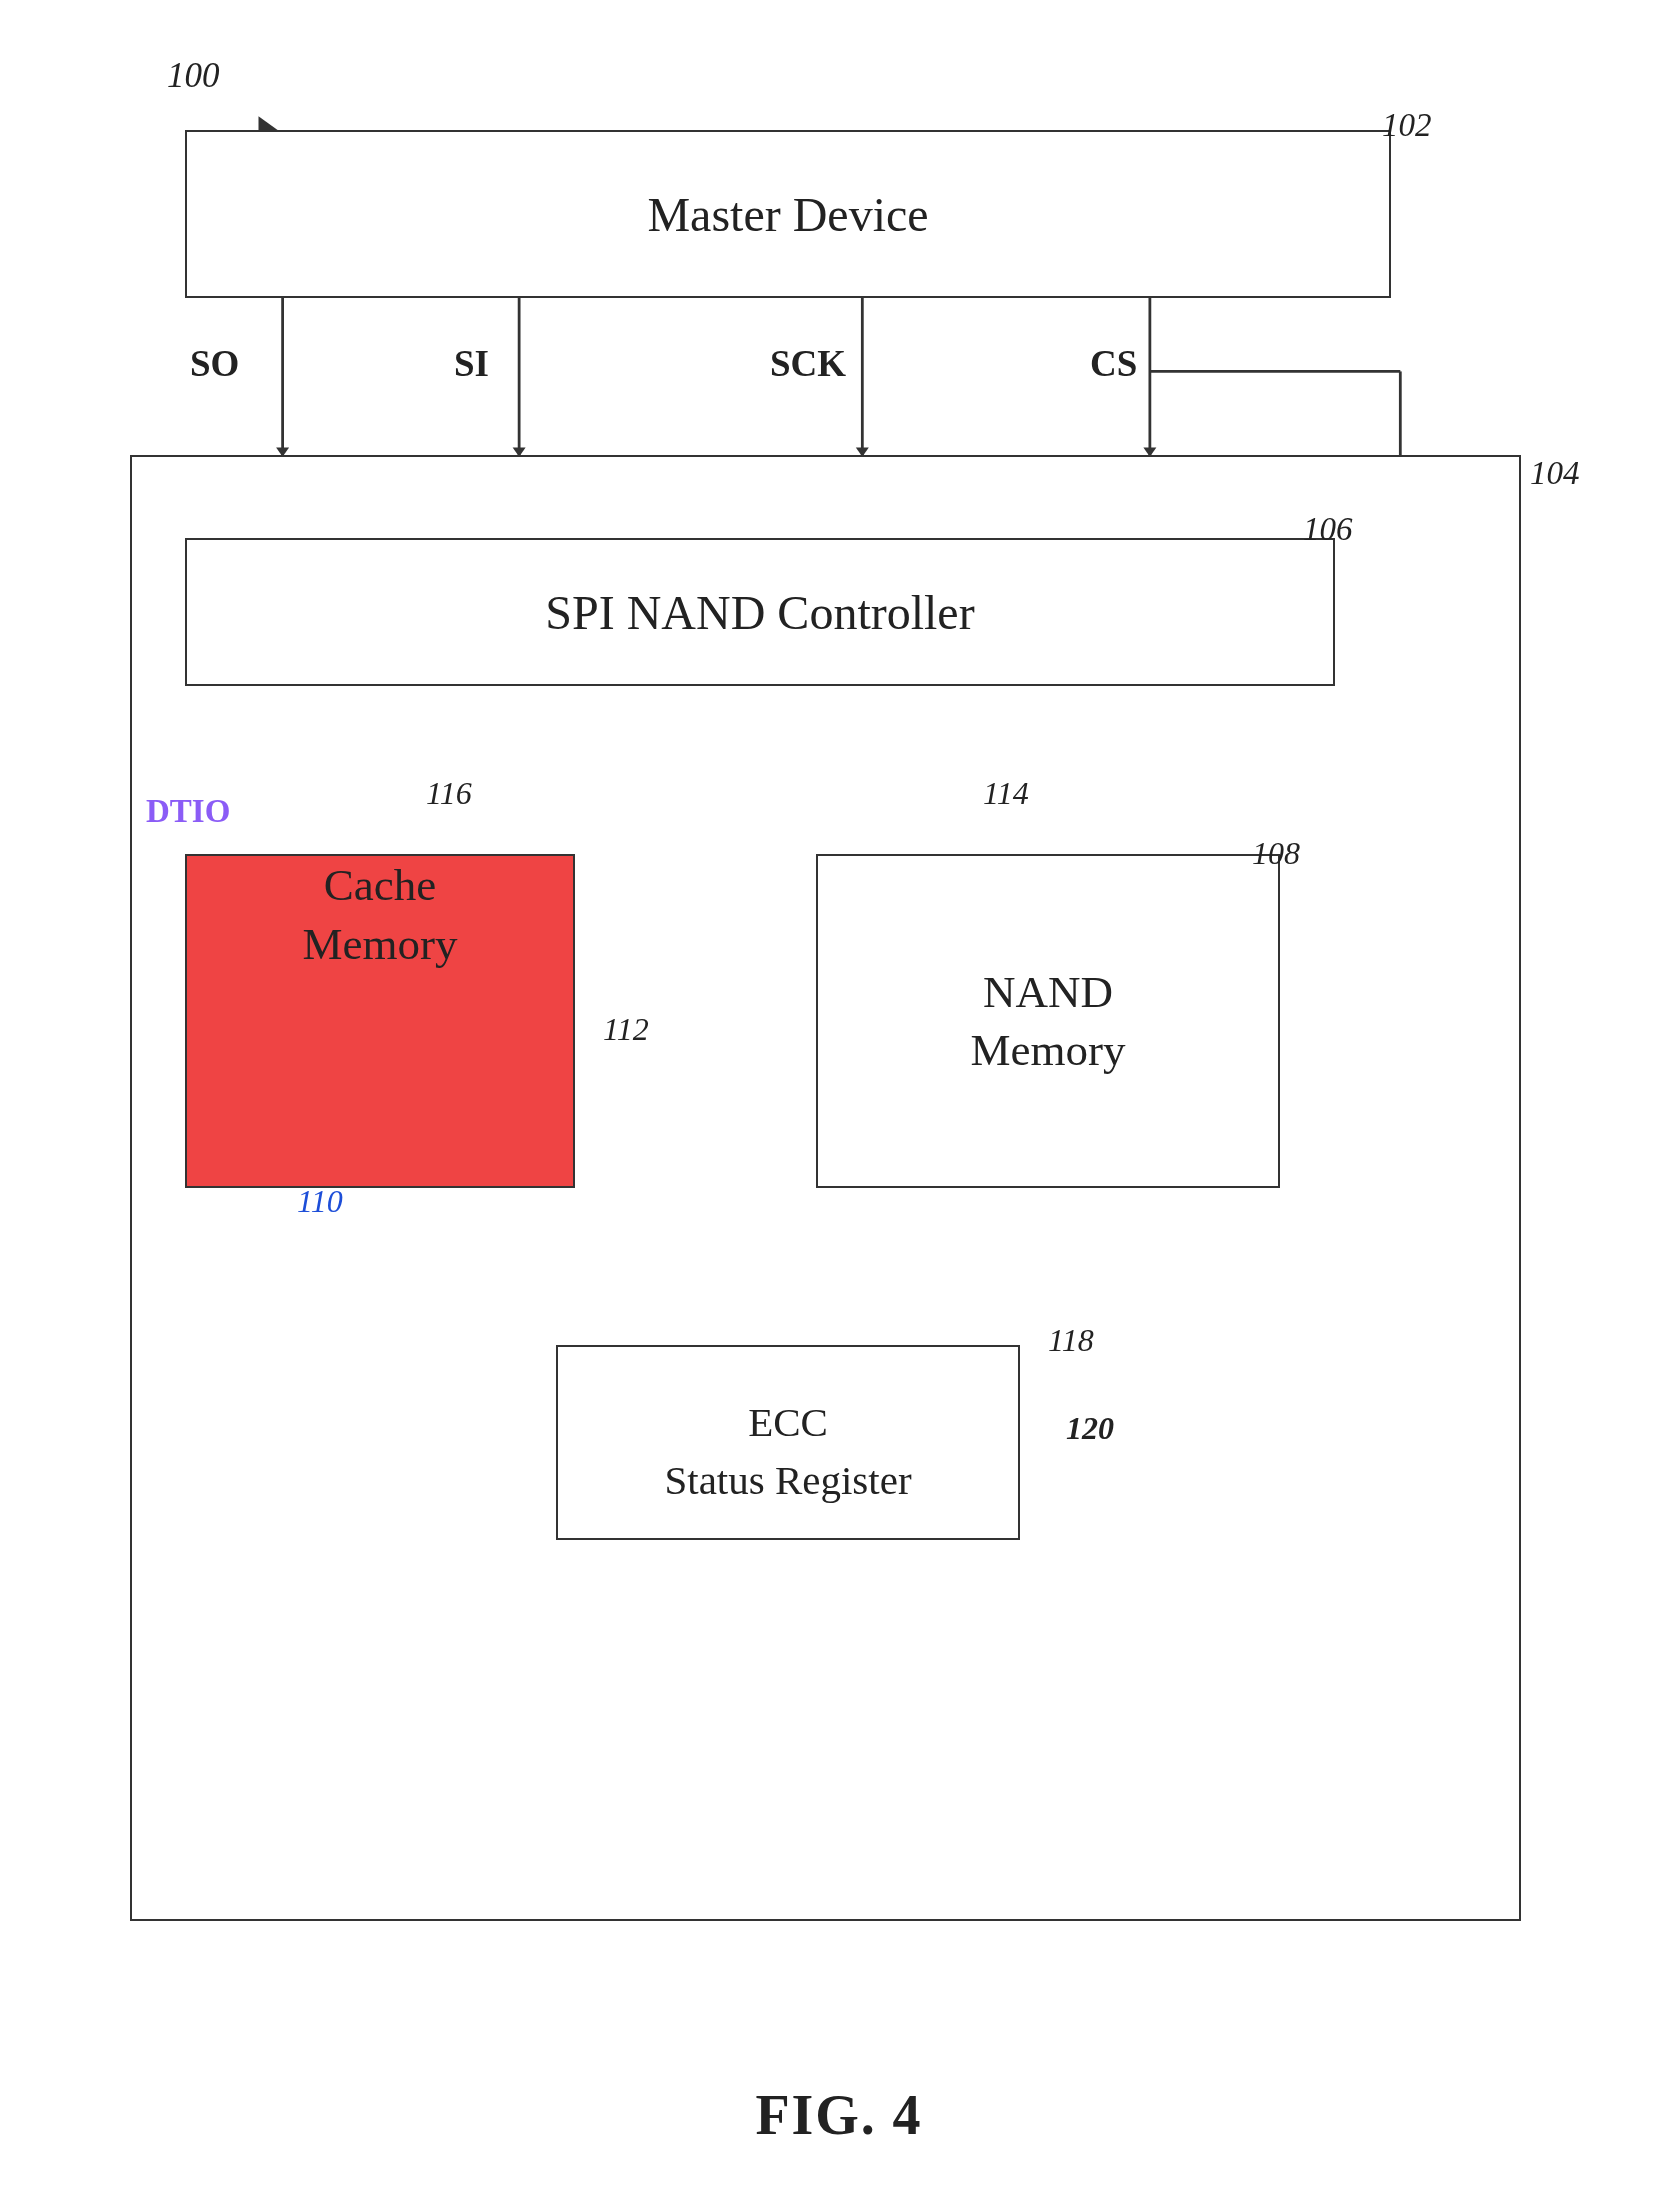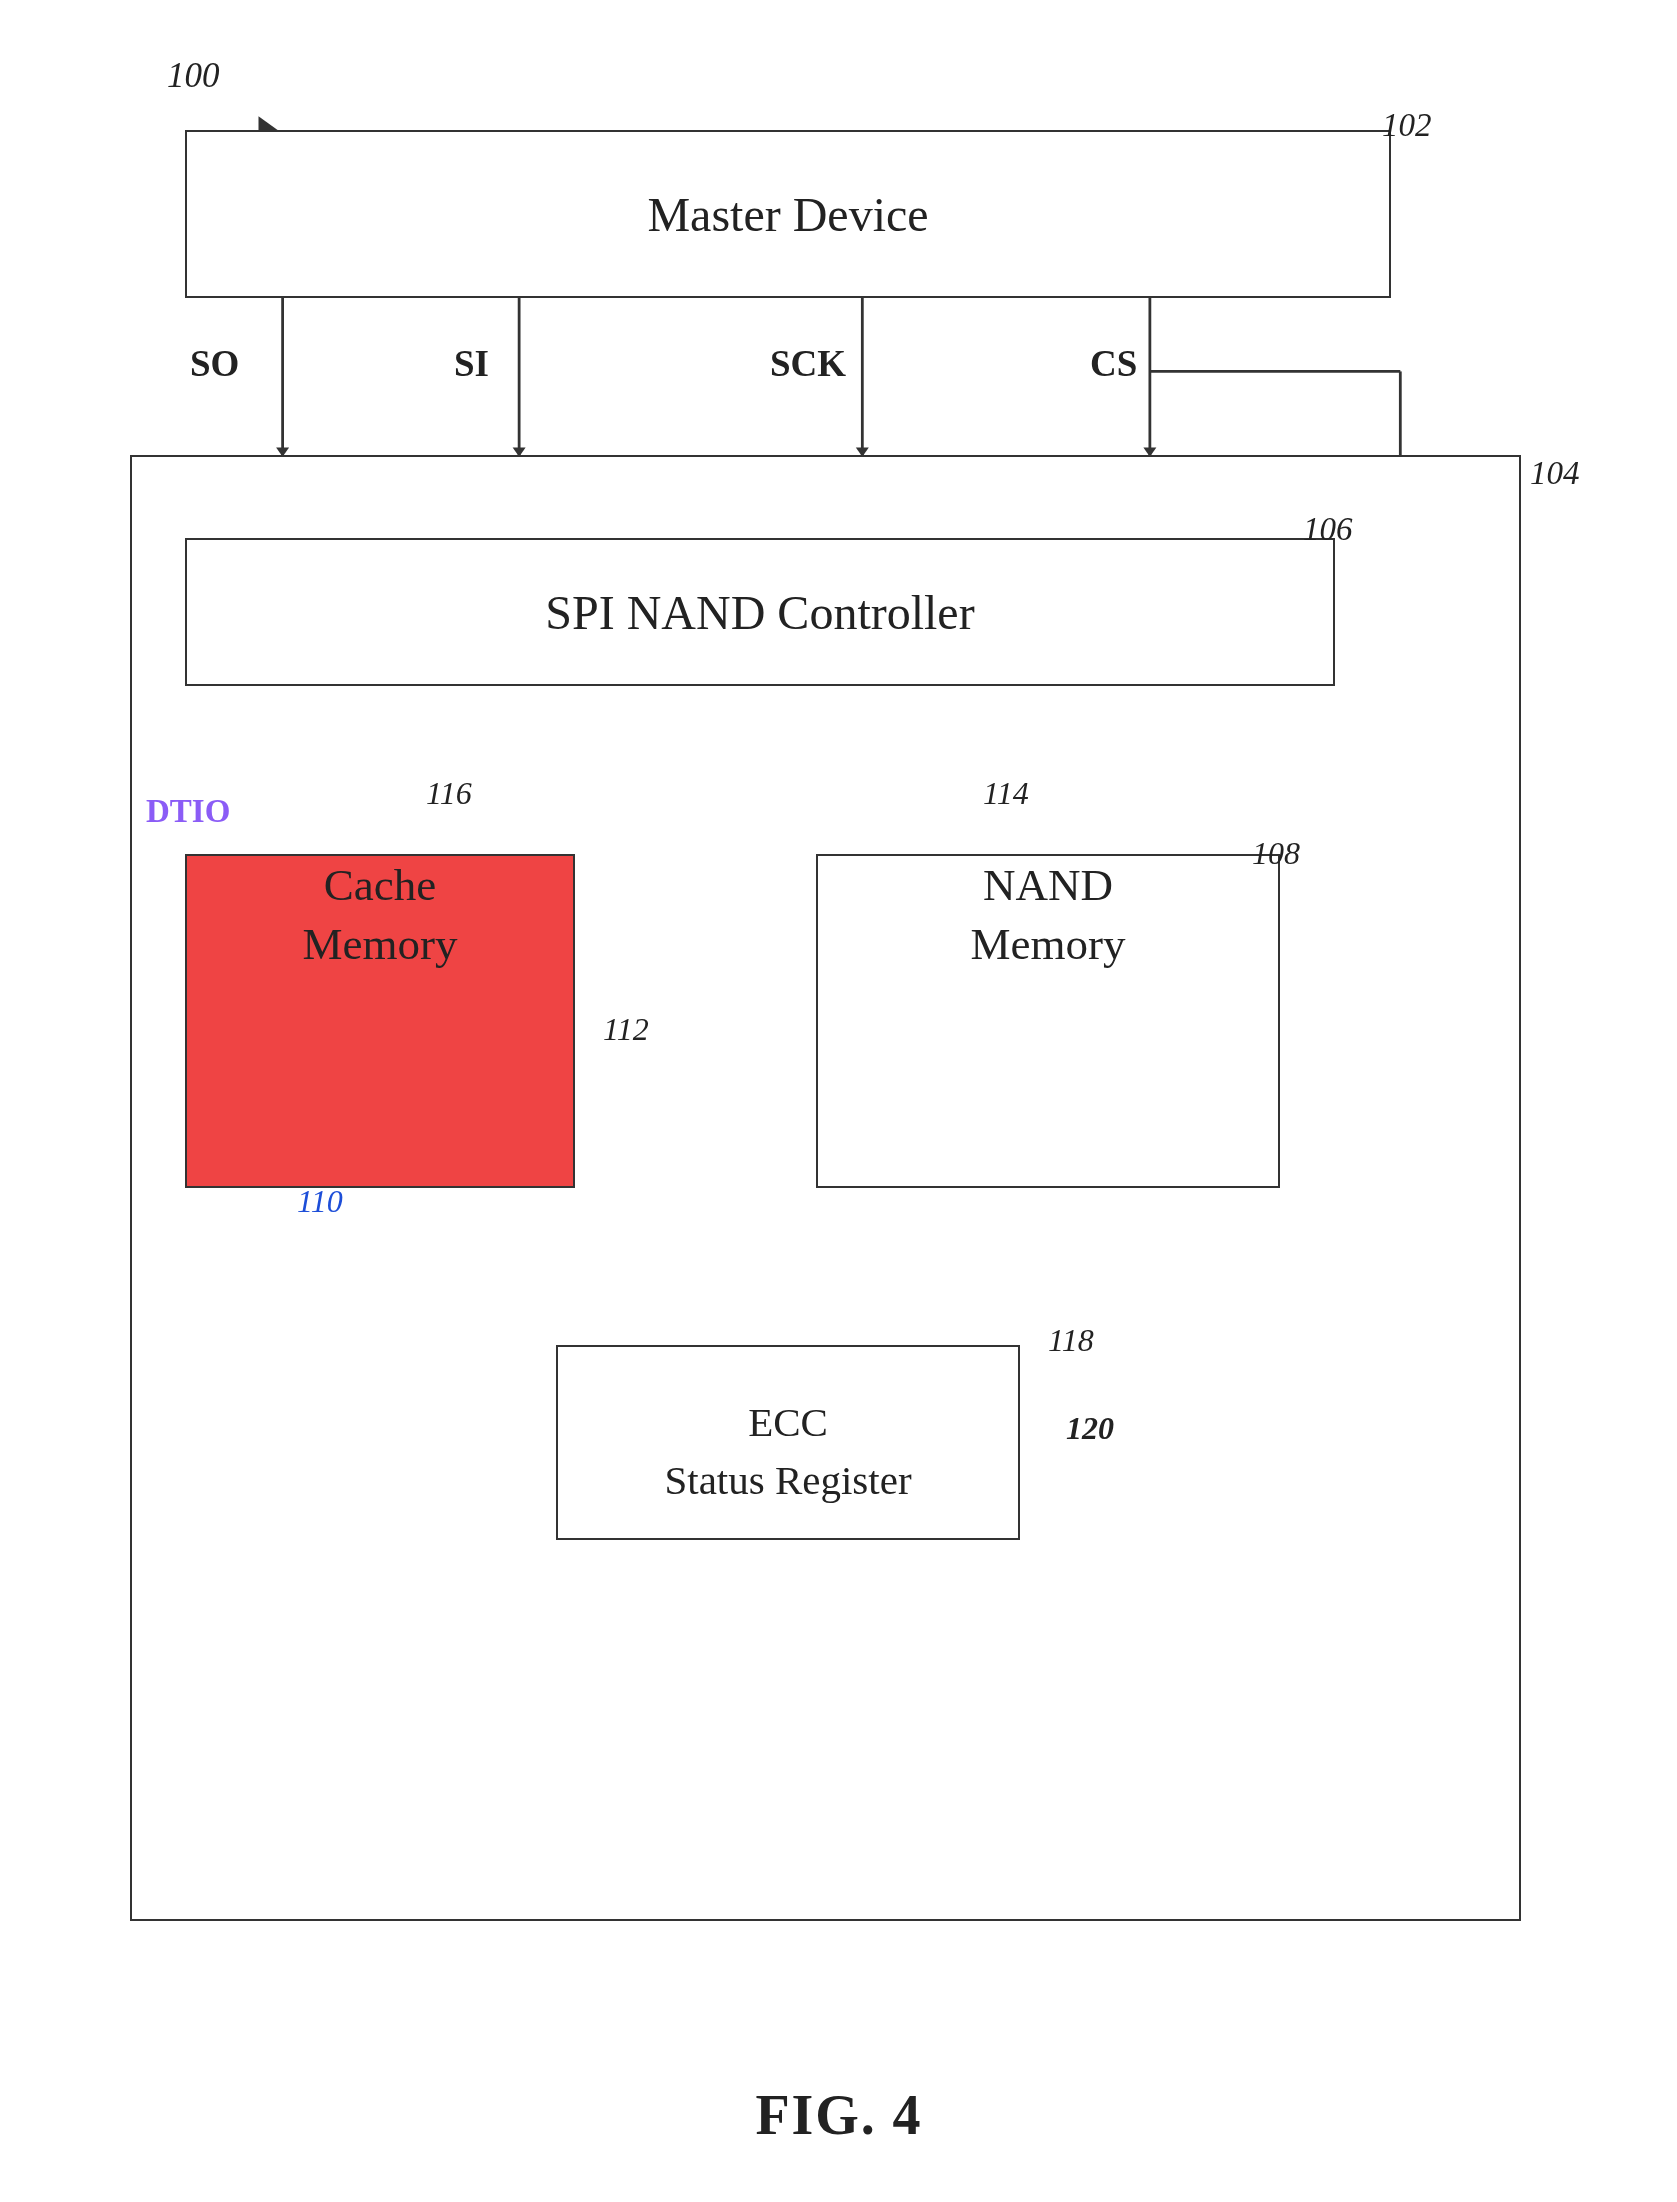--- a/index.html
+++ b/index.html
@@ -134,21 +134,21 @@
     .nand-box {
       position: absolute;
       top: 798px;
       left: 705px;
       width: 464px;
       height: 334px;
       border: 2.8px solid #333;
       background: #fff;
       display: flex;
       align-items: center;
-      justify-content: flex-start;
+      justify-content: center;
       flex-direction: column;
     }
     .nand-label {
       font-size: 45px;
       color: #222;
       text-align: center;
       line-height: 1.3;
     }
     .ref-108 {
       position: absolute;

